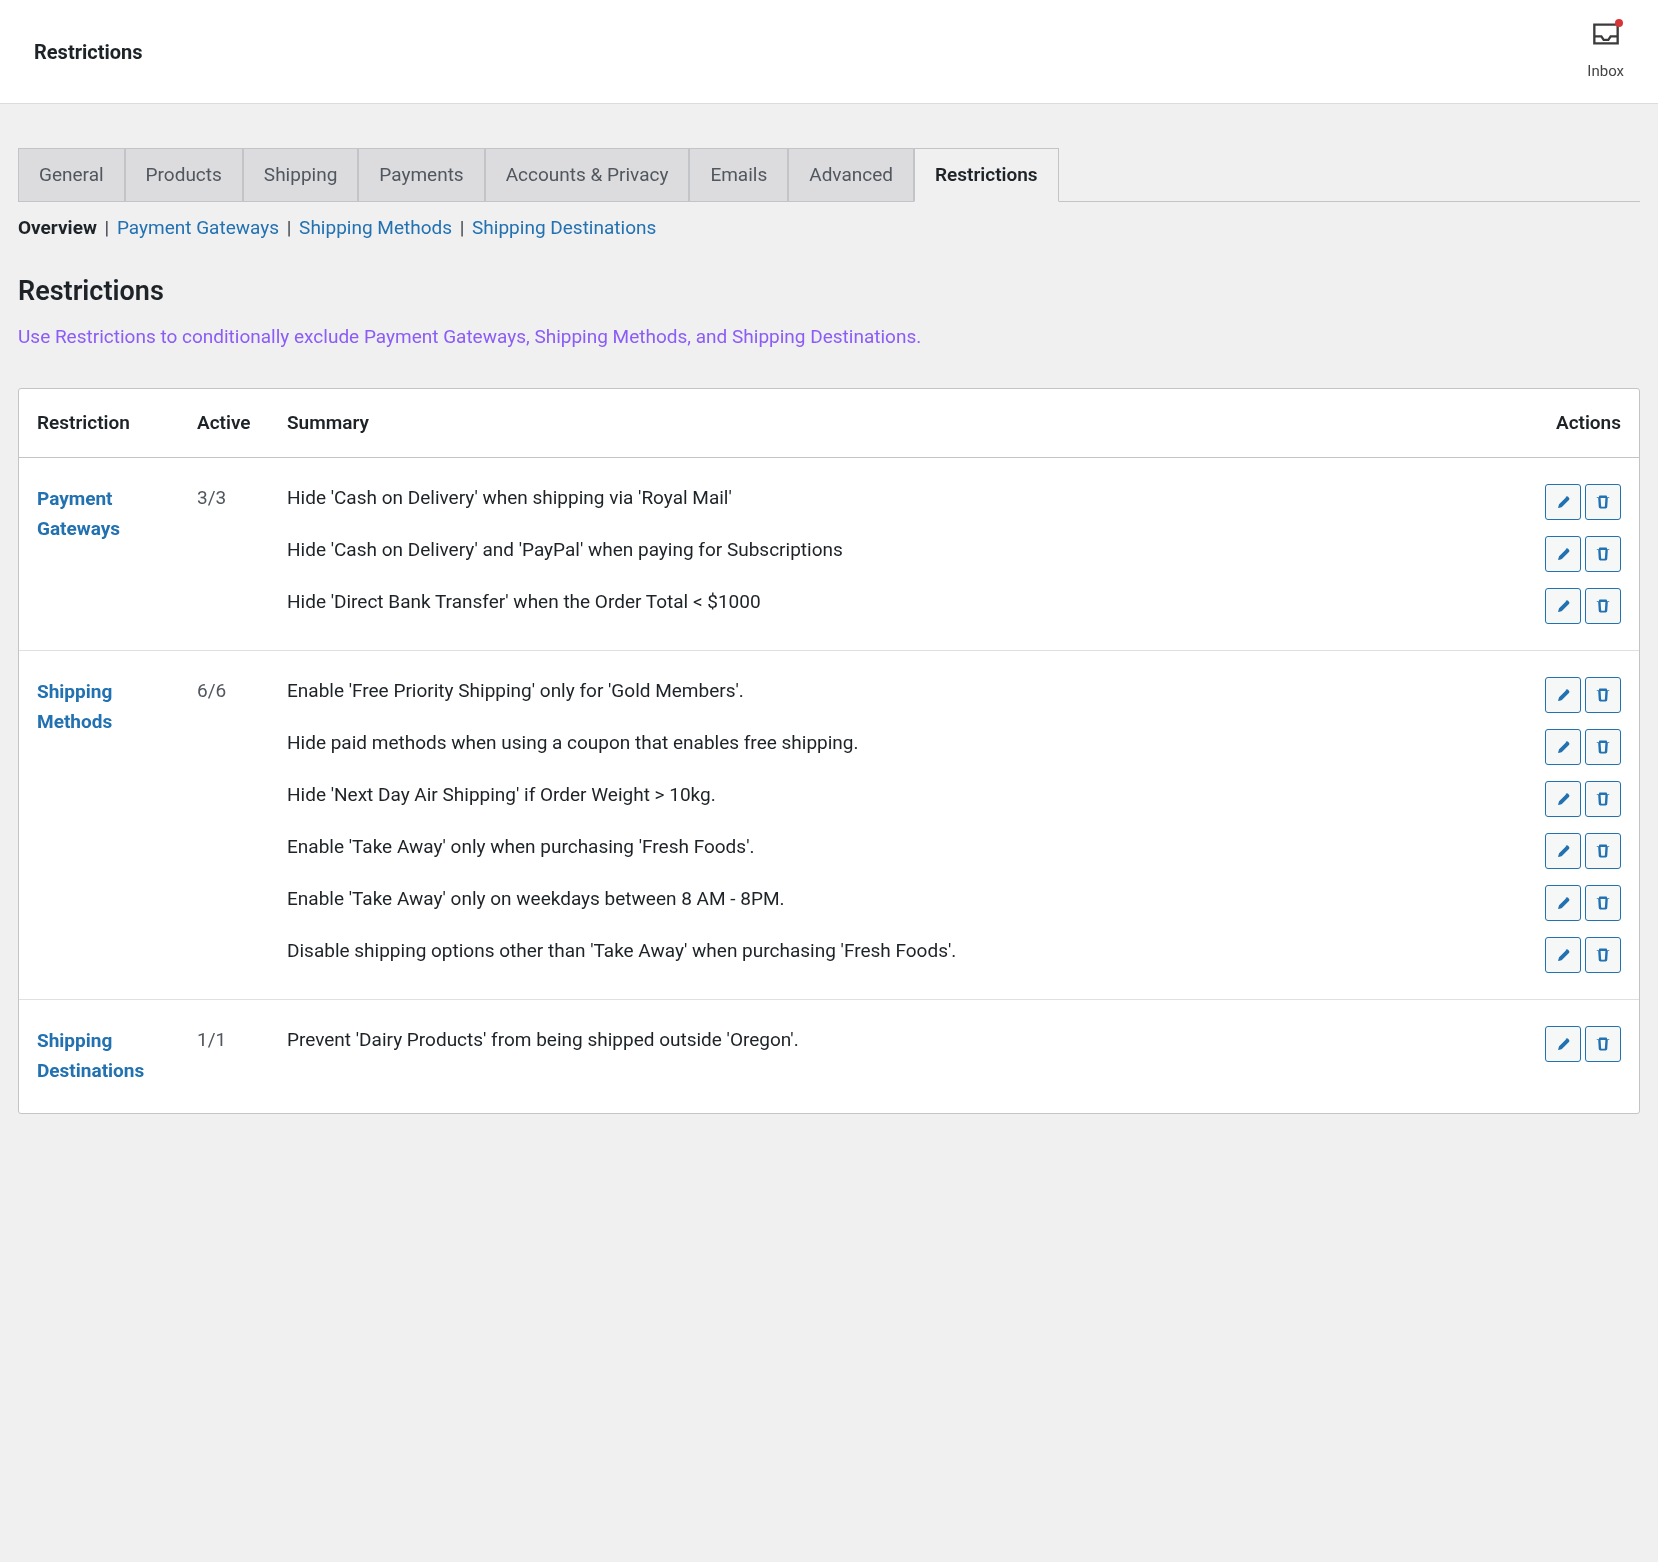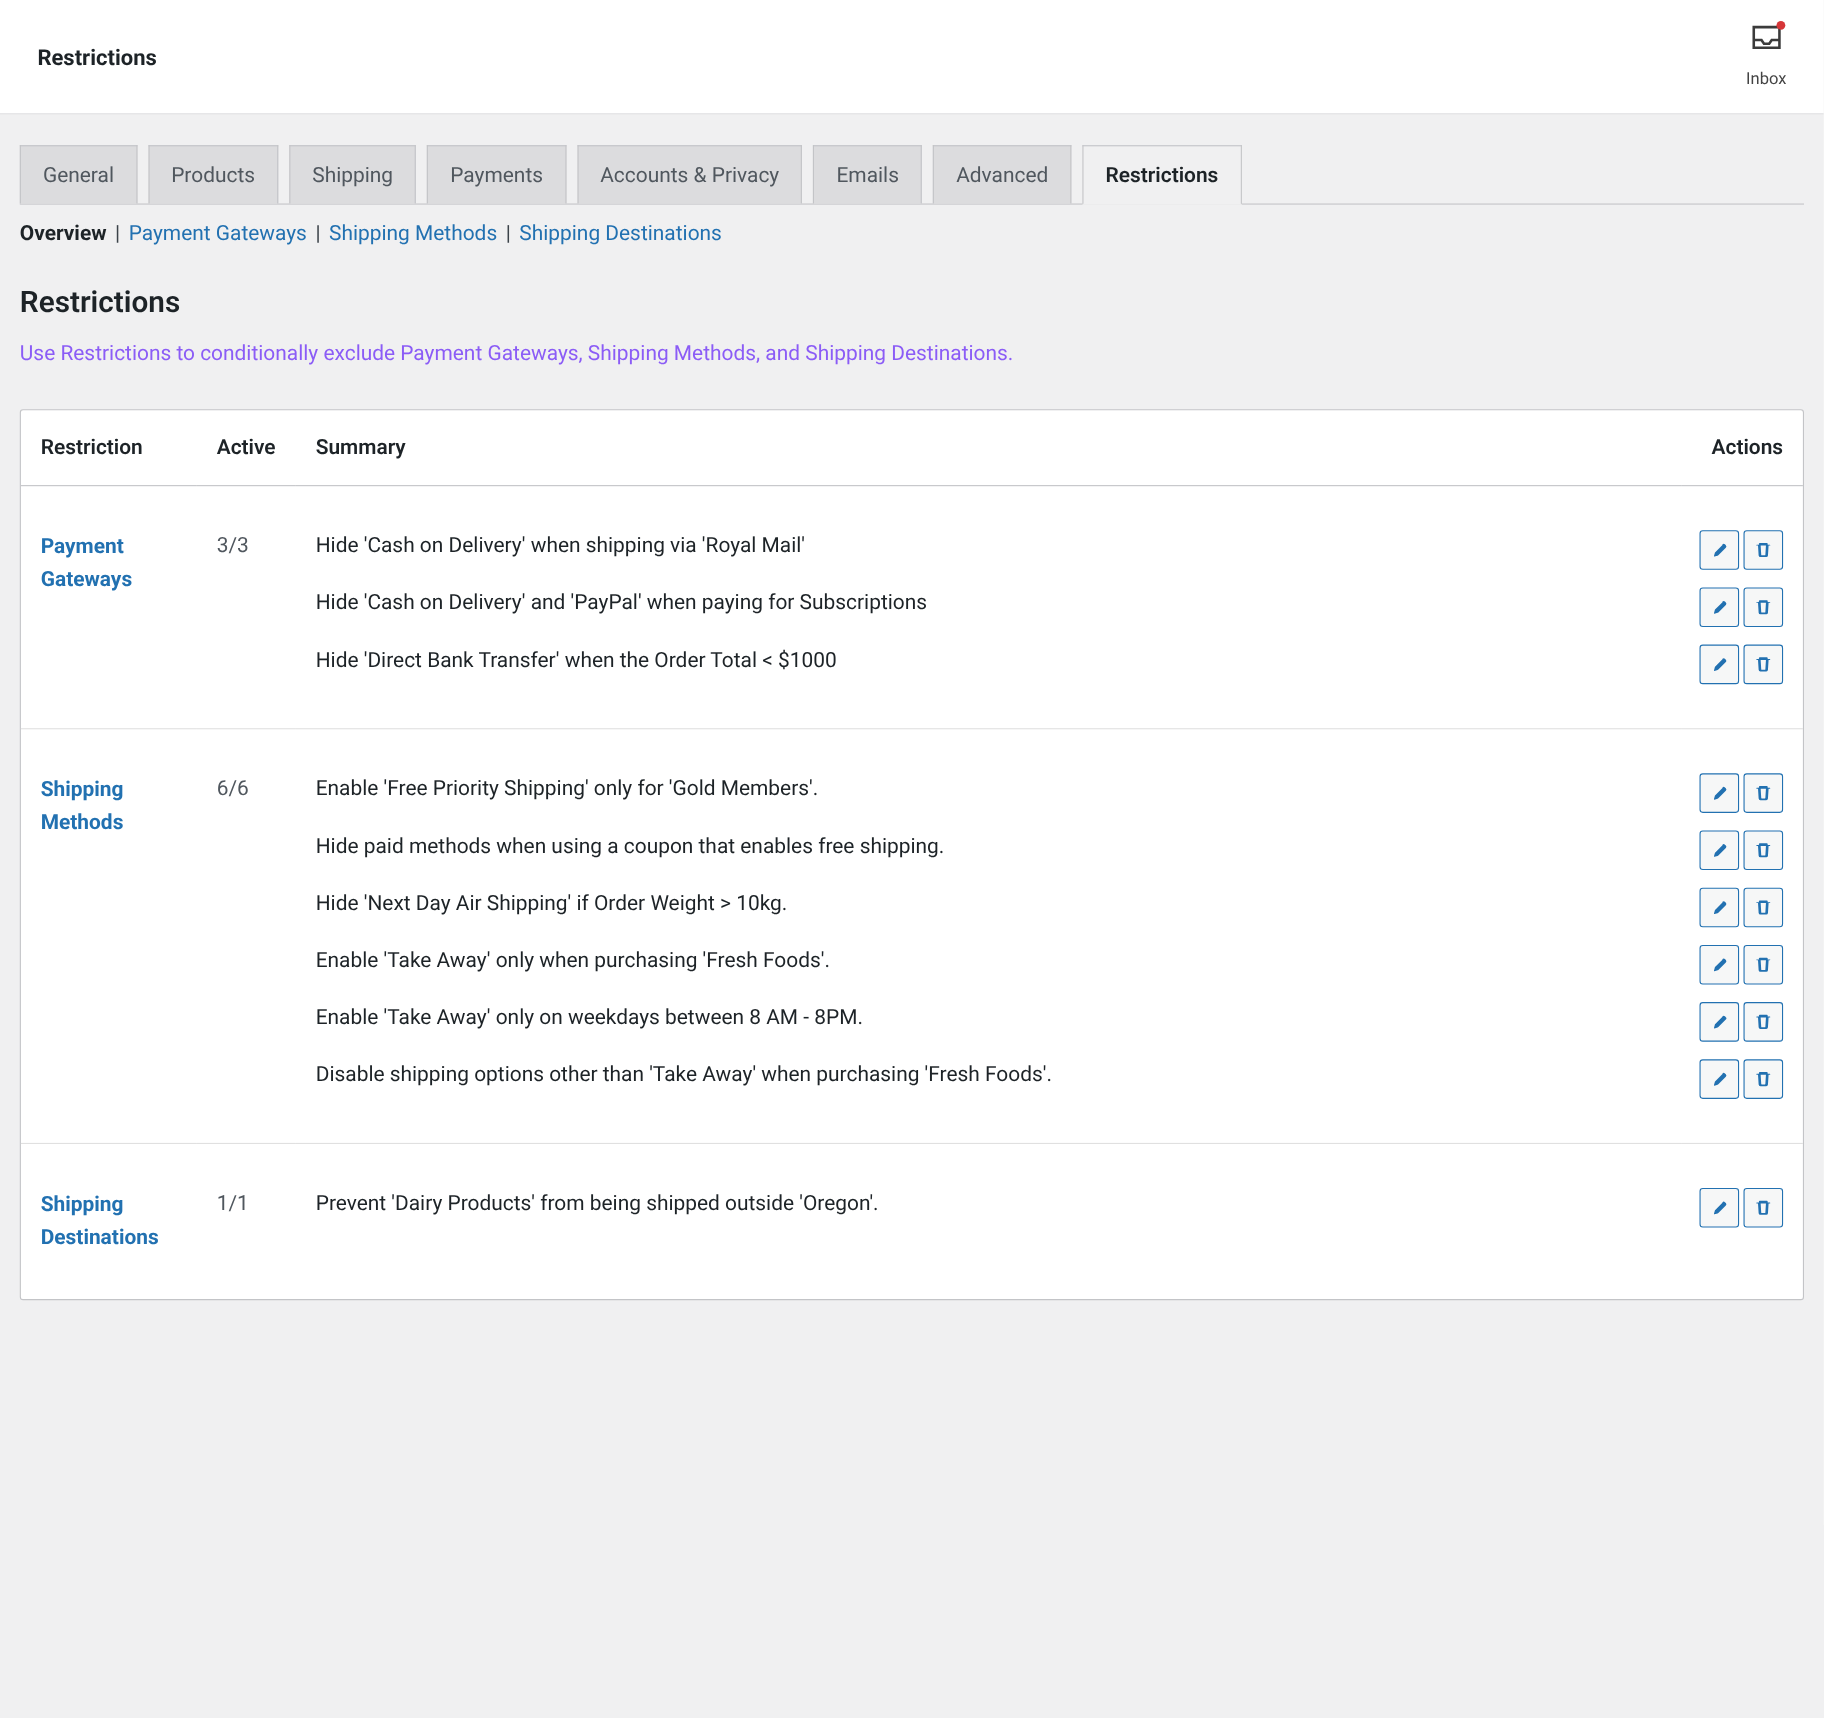--- a/index.html
+++ b/index.html
@@ -56,22 +56,21 @@
     padding: 6px 14px;
     font-size: 17px;
     color: #646970;
     cursor: pointer;
     display: flex; align-items: center; gap: 6px;
   }
   .help-tab .tri { font-size: 11px; }
 
   .main-tabs {
     display: flex;
-    gap: 10px;
-    margin-top: 28px;
+    margin-top: 44px;
     border-bottom: 1px solid #c3c4c7;
   }
   .main-tab {
     background: #dcdcde;
     border: 1px solid #c3c4c7;
     border-bottom: none;
     padding: 12px 20px;
     font-size: 19px;
     color: #50575e;
     cursor: pointer;
@@ -118,21 +117,21 @@
     font-weight: 600;
     padding: 20px 18px;
     border-bottom: 1px solid #c3c4c7;
     color: #1d2327;
   }
   table.rest th.col-actions { text-align: right; }
   table.rest tbody tr { border-top: 1px solid #e0e0e0; }
   table.rest tbody tr:first-child { border-top: none; }
   table.rest tbody td {
     vertical-align: top;
-    padding: 40px 18px;
+    padding: 26px 18px;
     font-size: 19px;
   }
   td.name-cell a {
     color: #2271b1;
     font-weight: 700;
     text-decoration: none;
     font-size: 19px;
     line-height: 1.6;
   }
   td.active-cell { color: #50575e; white-space: nowrap; }

